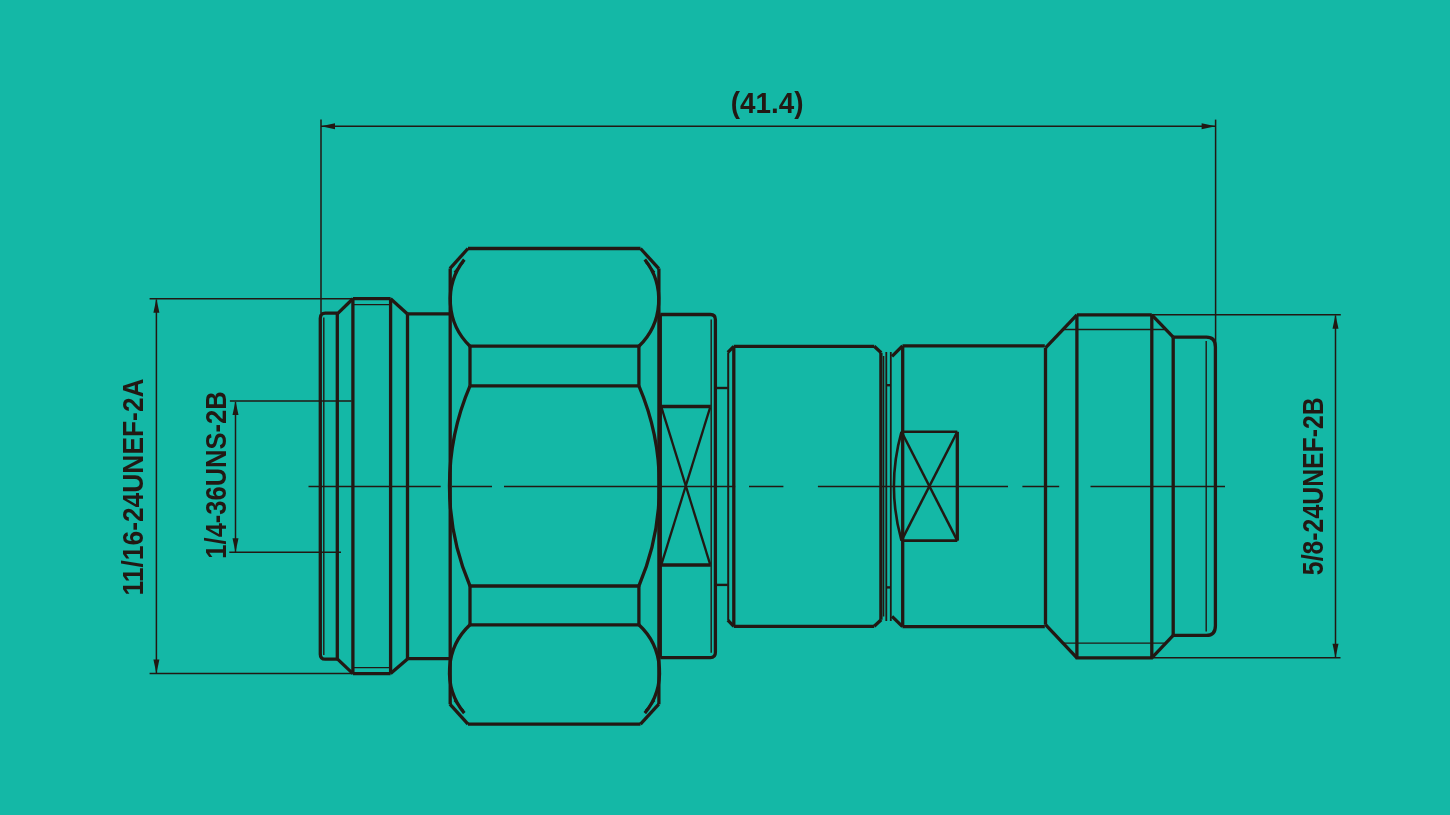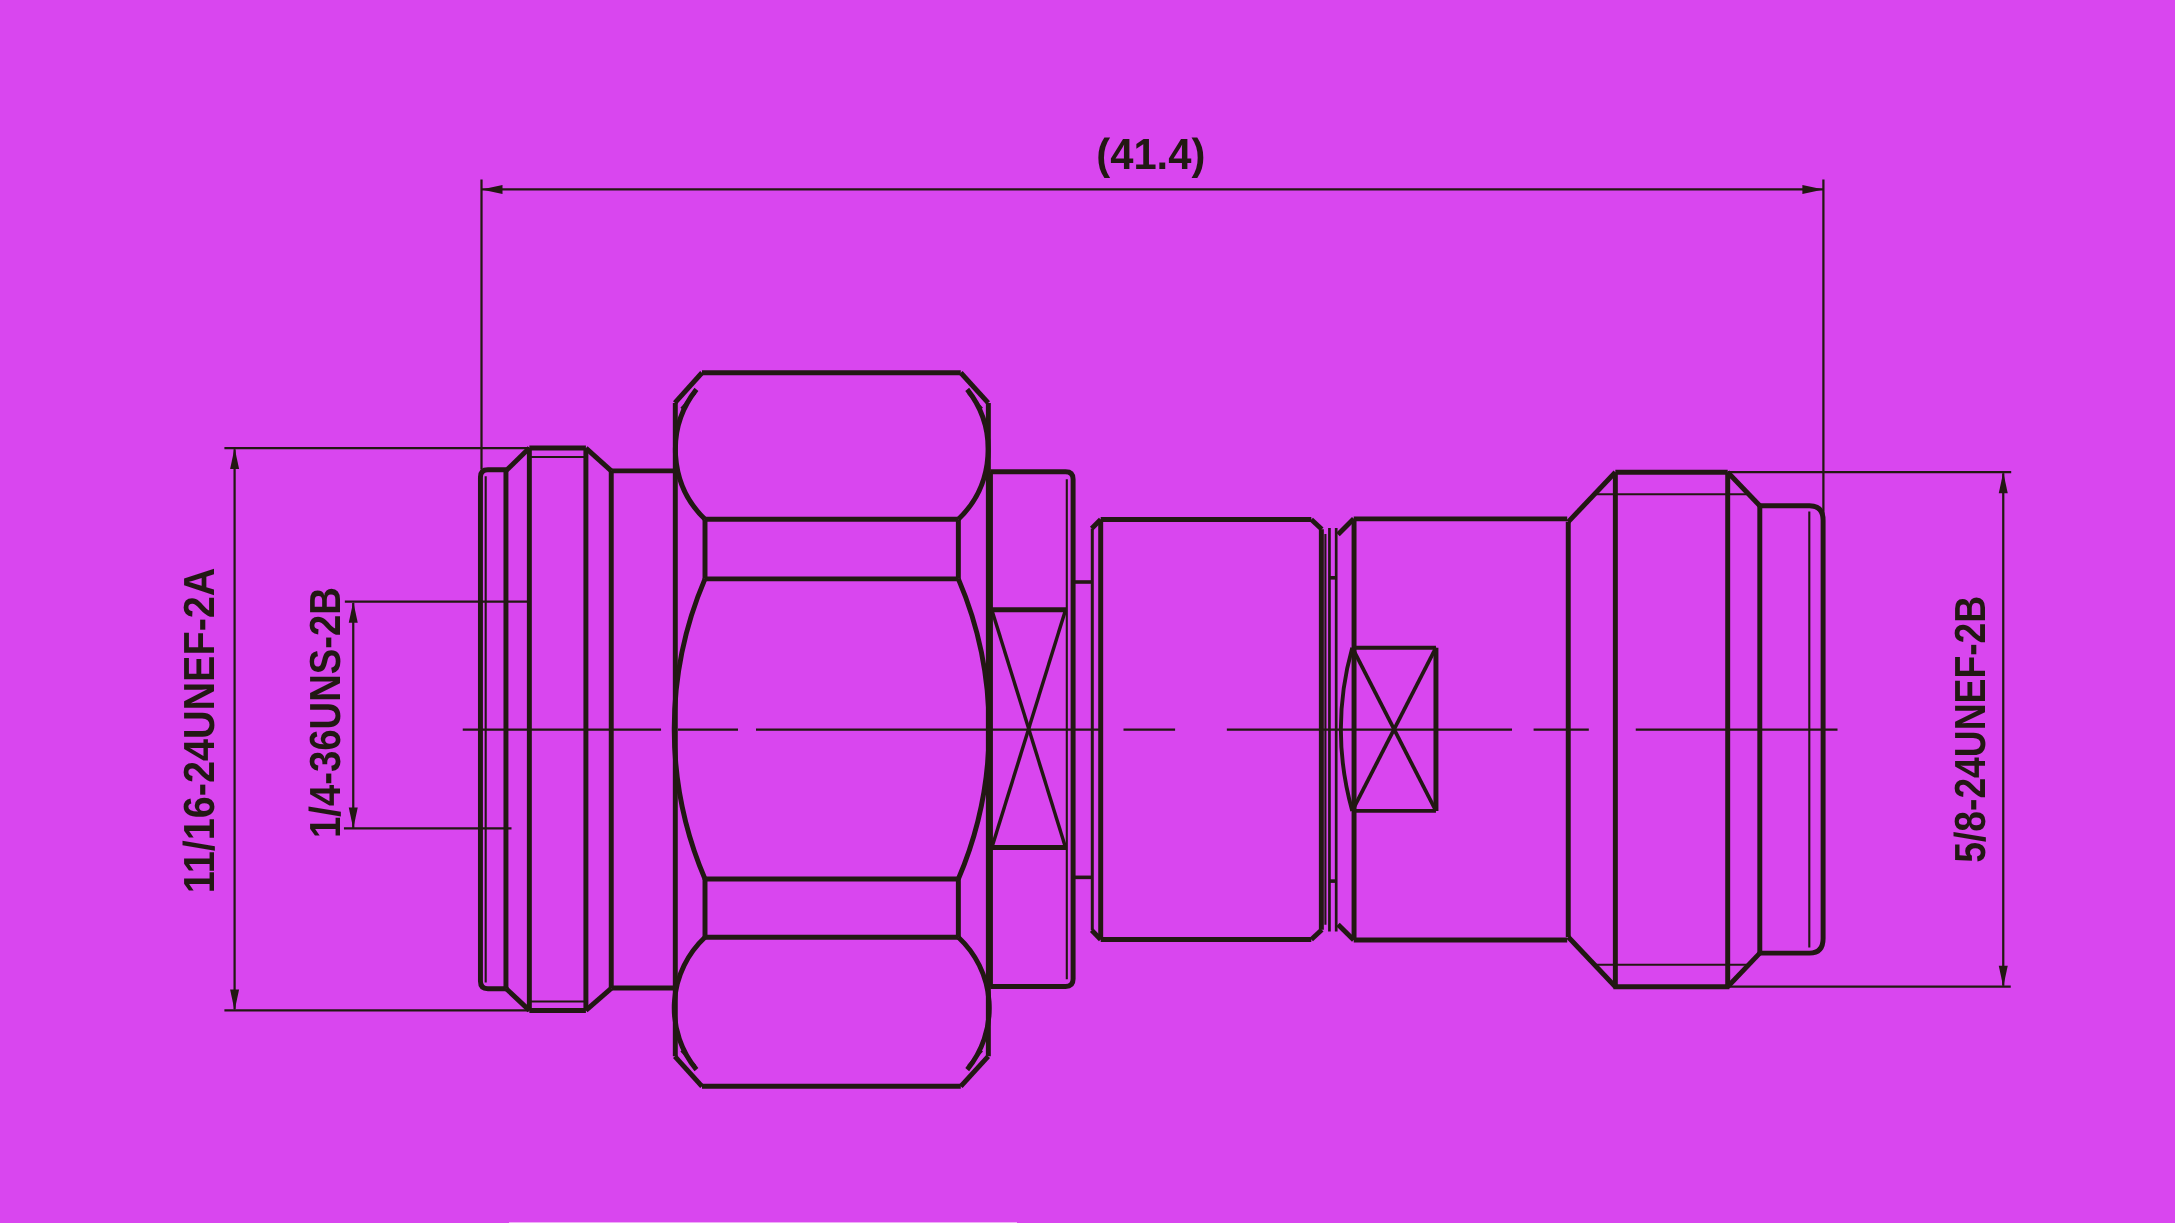--- a/index.html
+++ b/index.html
@@ -1,16 +1,16 @@
 <!DOCTYPE html>
 <html><head>
 <meta charset="utf-8">
 <style>
   html,body{margin:0;padding:0;background:#ffffff;}
-  .wrap{width:1450px;height:815px;position:relative;background:#d946ef;overflow:hidden;}
+  .wrap{width:1450px;height:815px;position:relative;background:#14b8a6;overflow:hidden;}
   svg{display:block;}
   text{font-family:"Liberation Sans", sans-serif;font-weight:bold;font-size:29px;fill:#221813;}
 </style>
 </head>
 <body>
 <div class="wrap">
 <svg width="1450" height="815" viewBox="0 0 1450 815" fill="none" stroke-linecap="butt">
 <g stroke="#221813">
 
 <g stroke-width="1.5">

